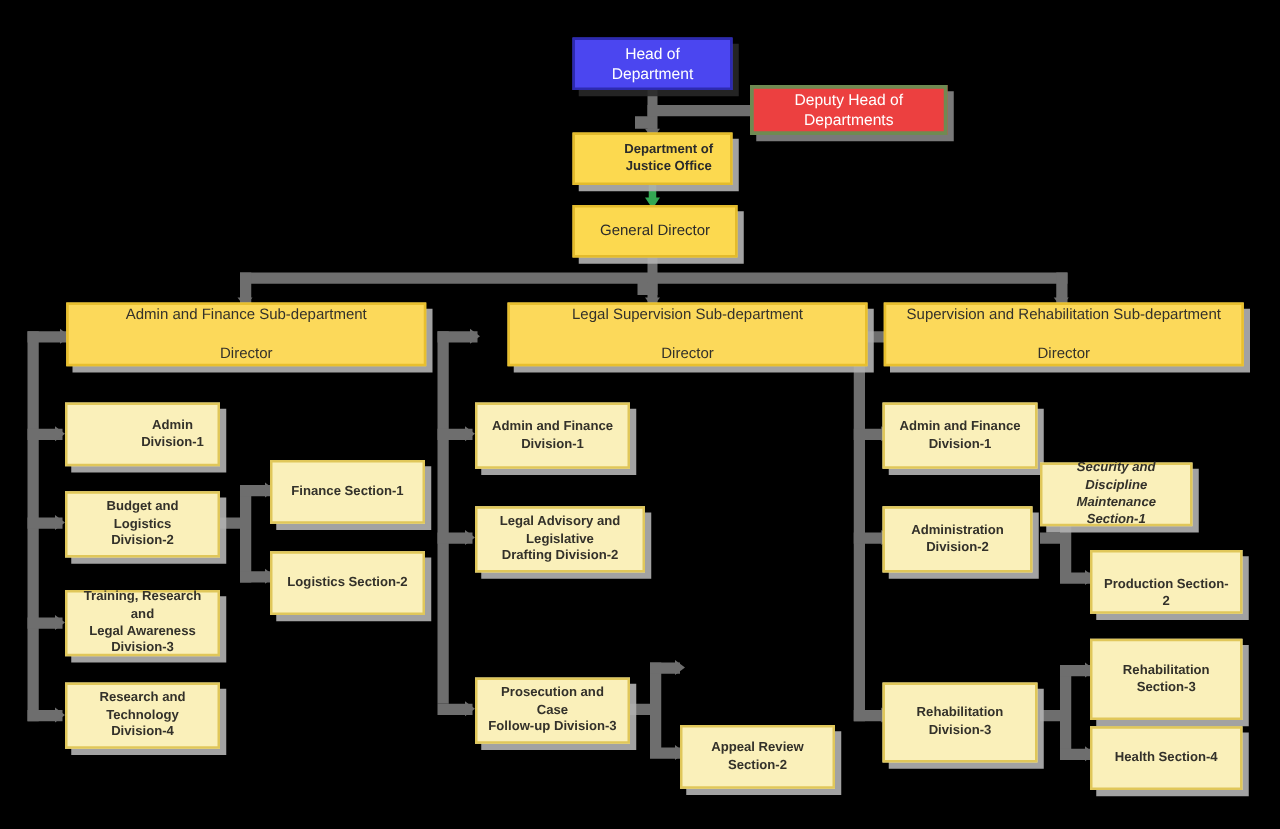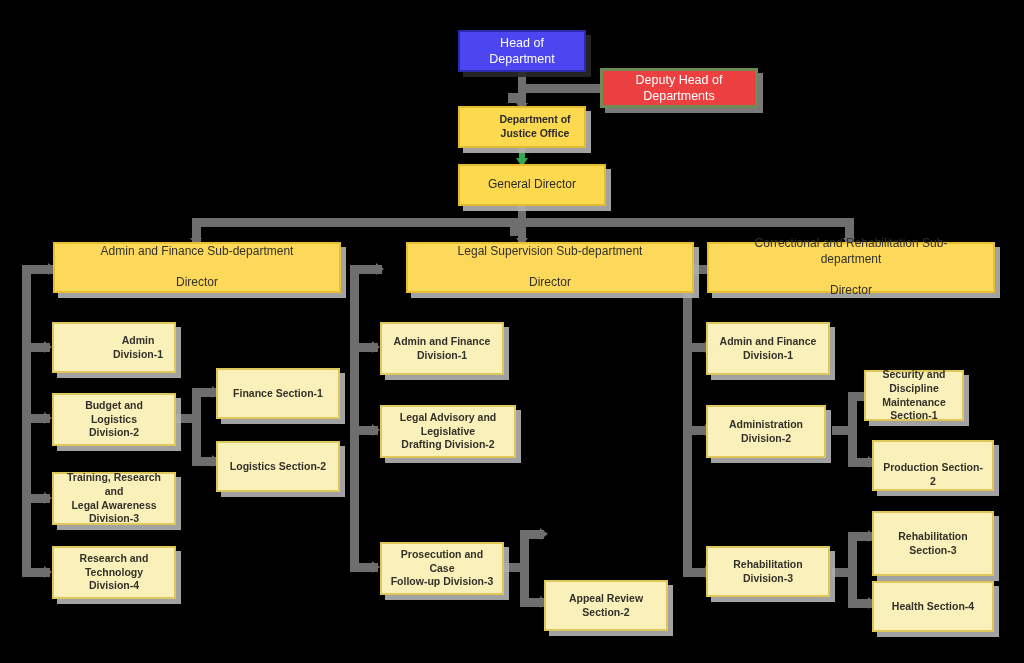--- a/index.html
+++ b/index.html
@@ -206,41 +206,41 @@
   </div>
 
   <div class="node head" style="left:458px; top:30px; width:128px; height:42px;">
     <span>Head of Department</span>
   </div>
 
   <div class="node office" style="left:458px; top:106px; width:128px; height:42px;">
     <span>Department of Justice Office</span>
   </div>
 
-  <div class="node director" style="left:458px; top:164px; width:148px; height:42px;text-align:center;">
+  <div class="node director" style="left:458px; top:164px; width:132px; height:42px;text-align:center;">
     <span>General Director</span>
   </div>
 
   <div class="node subdept" style="left:53px; top:242px; width:288px; height:51px;">
     <span>
       <span>Admin and Finance Sub-department</span><br>
       <span>Director</span>
     </span>
   </div>
 
   <div class="node subdept" style="left:381px; top:242px; width:288px; height:51px;margin-left:25px;">
     <span>
       <span>Legal Supervision Sub-department</span><br>
       <span>Director</span>
     </span>
   </div>
 
   <div class="node subdept" style="left:707px; top:242px; width:288px; height:51px;">
     <span>
-      <span>Correctional and Rehabilitation Sub-department</span><br>
+      <span>Supervision and Rehabilitation Sub-department</span><br>
       <span>Director</span>
     </span>
   </div>
 
   <div class="node division" style="left:52px; top:322px; width:124px; height:51px;padding-left:48px;">
     <span class="ml">Admin Division-1</span>
   </div>
 
   <div class="node division" style="left:52px; top:393px; width:124px; height:53px;">
     <span class="ml">Budget and Logistics<br>Division-2</span>
@@ -280,25 +280,25 @@
   </div>
 
   <div class="node division" style="left:706px; top:322px; width:124px; height:53px;">
     <span class="ml">Admin and Finance<br>Division-1</span>
   </div>
 
   <div class="node division" style="left:706px; top:405px; width:120px; height:53px;">
     <span class="ml">Administration Division-2</span>
   </div>
 
-  <div class="node division" style="left:706px; top:546px; width:124px; height:51px;">
+  <div class="node division" style="left:706px; top:546px; width:124px; height:64px;">
     <span class="ml">Rehabilitation Division-3</span>
   </div>
 
-  <div class="node section" style="left:864px; top:370px; width:100px; height:51px;">
+  <div class="node section" style="left:832px; top:370px; width:122px; height:51px;font-style:italic;">
     <span class="ml">Security and Discipline<br>Maintenance Section-1</span>
   </div>
 
   <div class="node section" style="left:872px; top:440px; width:122px; height:51px;align-items:flex-end;">
     <span class="ml">Production Section-2</span>
   </div>
 
   <div class="node section" style="left:872px; top:511px; width:122px; height:65px;">
     <span class="ml">Rehabilitation Section-3</span>
   </div>

